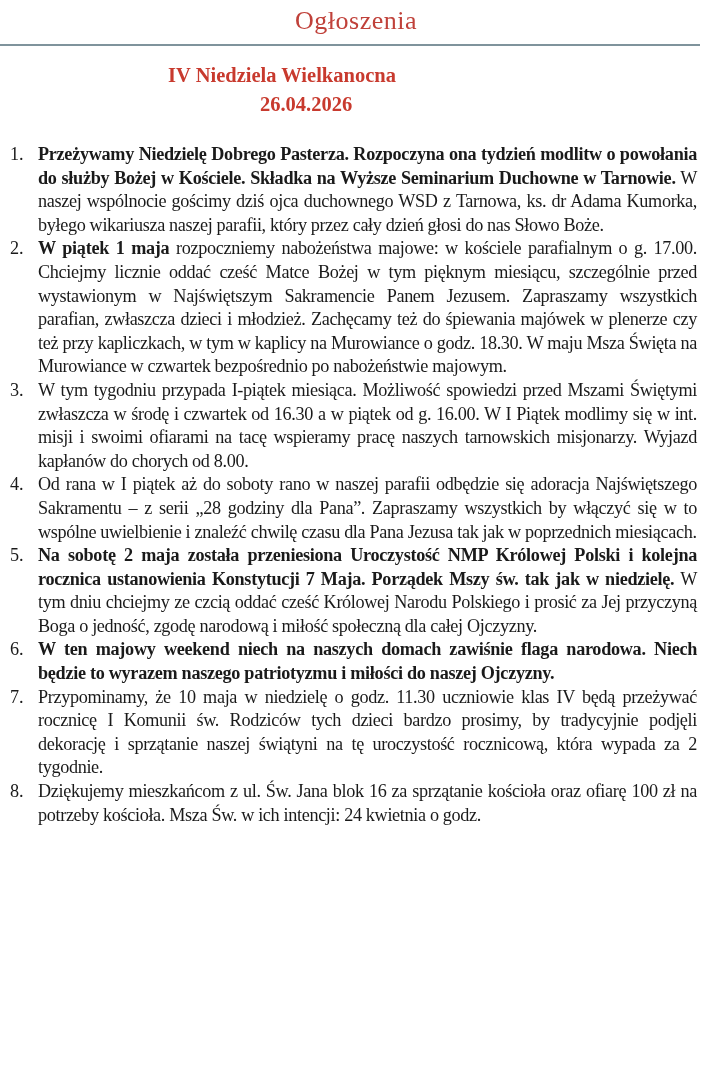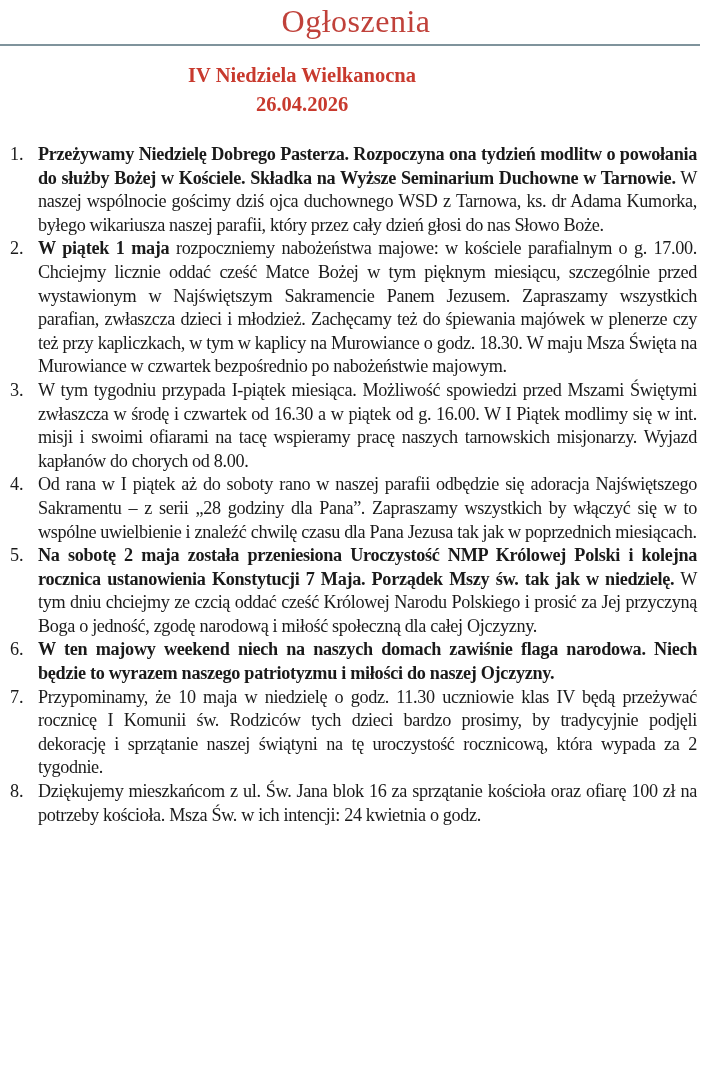--- a/index.html
+++ b/index.html
@@ -1,32 +1,32 @@
 <!DOCTYPE html>
 <html><head>
 <meta charset="utf-8">
 <style>
   html, body { margin: 0; padding: 0; background: #ffffff; }
   body { width: 712px; height: 1080px; overflow: hidden; position: relative; }
   .page-title {
     position: absolute; left: 0; top: 2px; width: 712px; text-align: center;
     font-family: "Liberation Serif", "DejaVu Serif", serif;
-    font-size: 32px; color: #c0413a; letter-spacing: 0.5px; line-height: 38px;
+    font-size: 26px; color: #c0413a; letter-spacing: 0.5px; line-height: 38px;
   }
   .divider {
     position: absolute; left: 0; top: 44px; width: 700px; height: 2px;
     background: #7f939c;
   }
   .subtitle {
     position: absolute; left: 0; width: 564px; text-align: center;
     font-family: "Liberation Serif", "DejaVu Serif", serif;
-    font-weight: bold; color: #c83a2e; font-size: 20.5px; line-height: 26px; margin-left: 20px;
+    font-weight: bold; color: #c83a2e; font-size: 20.5px; line-height: 26px;
   }
   .sub1 { top: 62px; }
-  .sub2 { top: 91px; }
+  .sub2 { top: 91px; padding-left: 24px; }
   .list {
     position: absolute; left: 0; top: 143px; width: 712px;
     margin: 0; padding: 0; list-style: none;
     font-family: "Liberation Serif", "DejaVu Serif", serif;
     font-size: 18.2px; line-height: 23.6px; color: #1a1a1a;
   }
   .item { position: relative; padding-left: 38px; width: 659px; }
   .num {
     position: absolute; left: 10px; top: 0; width: 24px;
   }

